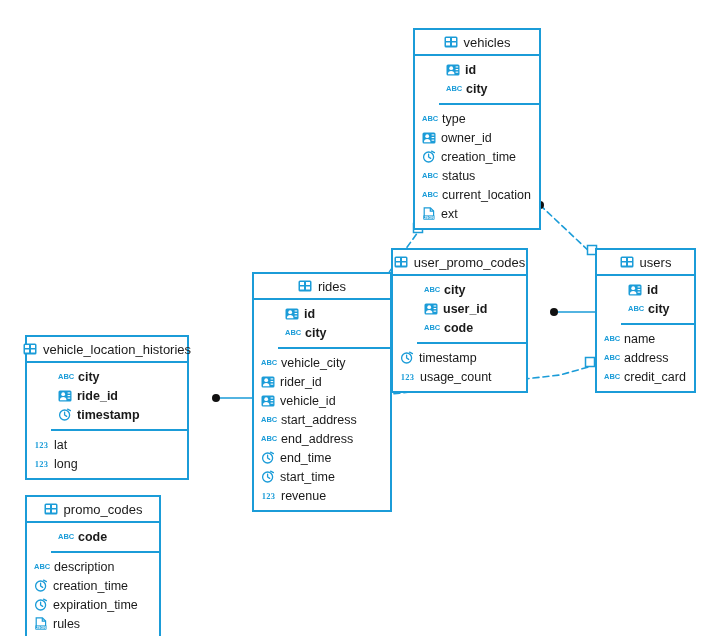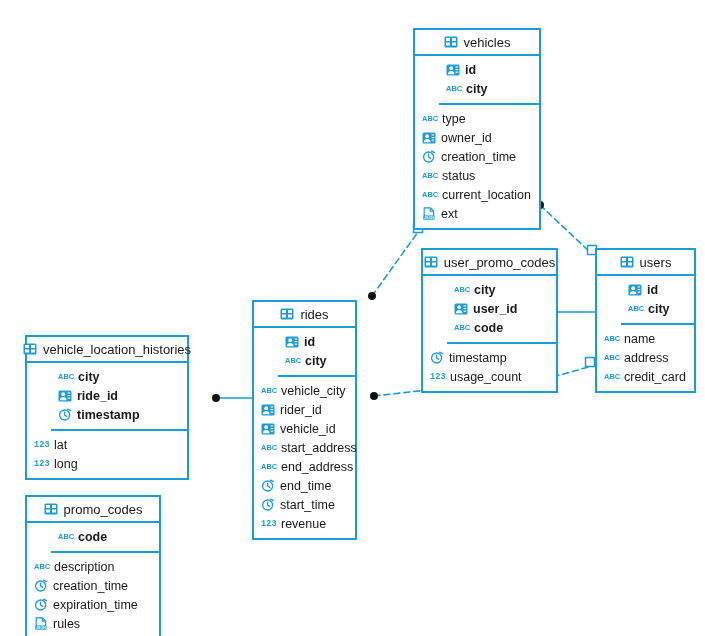--- a/index.html
+++ b/index.html
@@ -33,21 +33,21 @@
     height:19px;padding:0 7px;box-sizing:border-box;
     font-size:12.5px;color:#1a1a1a;white-space:nowrap;
   }
   .field.pk{font-weight:bold;}
 
   
   .ico{flex:0 0 auto;display:inline-block;line-height:0;}
   .ico svg{display:block;}
   .ico-num{
     flex:0 0 auto;font-size:8.5px;font-weight:bold;color:#1b9cd8;
-    font-family:Liberation Mono, monospace;letter-spacing:.2px;
+    font-family:Liberation Serif, serif;letter-spacing:.2px;
     width:15px;text-align:center;line-height:1;position:relative;top:1px;
   }
   .ico-abc{
     flex:0 0 auto;font-size:7.5px;font-weight:bold;color:#1b9cd8;
     font-family:"Liberation Sans",sans-serif;letter-spacing:0px;
     width:15px;text-align:left;line-height:1;position:relative;top:0px;
   }
 </style>
 </head>
 <body>
@@ -155,21 +155,21 @@
                 <path d="M2.2 0.9 h6.2 l3.2 3.2 v7.9 h-9.4 z" fill="none" stroke="#1b9cd8" stroke-width="1.2"></path>
                 <path d="M8.3 0.9 v3.3 h3.3" fill="none" stroke="#1b9cd8" stroke-width="1.2"></path>
                 <rect x="1.4" y="8.4" width="11" height="4.0" fill="#1b9cd8"></rect>
                 <text x="6.9" y="11.8" font-size="3.6" font-family="Liberation Sans, sans-serif" font-weight="bold" fill="#fff" text-anchor="middle">JSON</text>
               </svg>
             </span>
             <span>ext</span>
           </div>
         </div>
       </div>
-      <div class="table" style="left: 421px; top: 248px; width: 137px;">
+      <div class="table" style="left: 391px; top: 248px; width: 137px;">
         <div class="tbl-header">
           <span class="ico">
             <svg width="14" height="12" viewBox="0 0 14 12">
               <rect x="0.5" y="0.5" width="13" height="11" rx="1.5" fill="#1b9cd8"></rect>
               <rect x="2" y="2" width="4" height="3" fill="#fff"></rect>
               <rect x="8" y="2" width="4" height="3" fill="#fff"></rect>
               <rect x="2" y="6.5" width="4" height="3" fill="#fff"></rect>
               <rect x="8" y="6.5" width="4" height="3" fill="#fff"></rect>
             </svg>
           </span>
@@ -255,21 +255,21 @@
           <div class="field">
             <span class="ico-abc">ABC</span>
             <span>address</span>
           </div>
           <div class="field">
             <span class="ico-abc">ABC</span>
             <span>credit_card</span>
           </div>
         </div>
       </div>
-      <div class="table" style="left: 252px; top: 300px; width: 105px;">
+      <div class="table" style="left: 252px; top: 272px; width: 140px;">
         <div class="tbl-header">
           <span class="ico">
             <svg width="14" height="12" viewBox="0 0 14 12">
               <rect x="0.5" y="0.5" width="13" height="11" rx="1.5" fill="#1b9cd8"></rect>
               <rect x="2" y="2" width="4" height="3" fill="#fff"></rect>
               <rect x="8" y="2" width="4" height="3" fill="#fff"></rect>
               <rect x="2" y="6.5" width="4" height="3" fill="#fff"></rect>
               <rect x="8" y="6.5" width="4" height="3" fill="#fff"></rect>
             </svg>
           </span>

